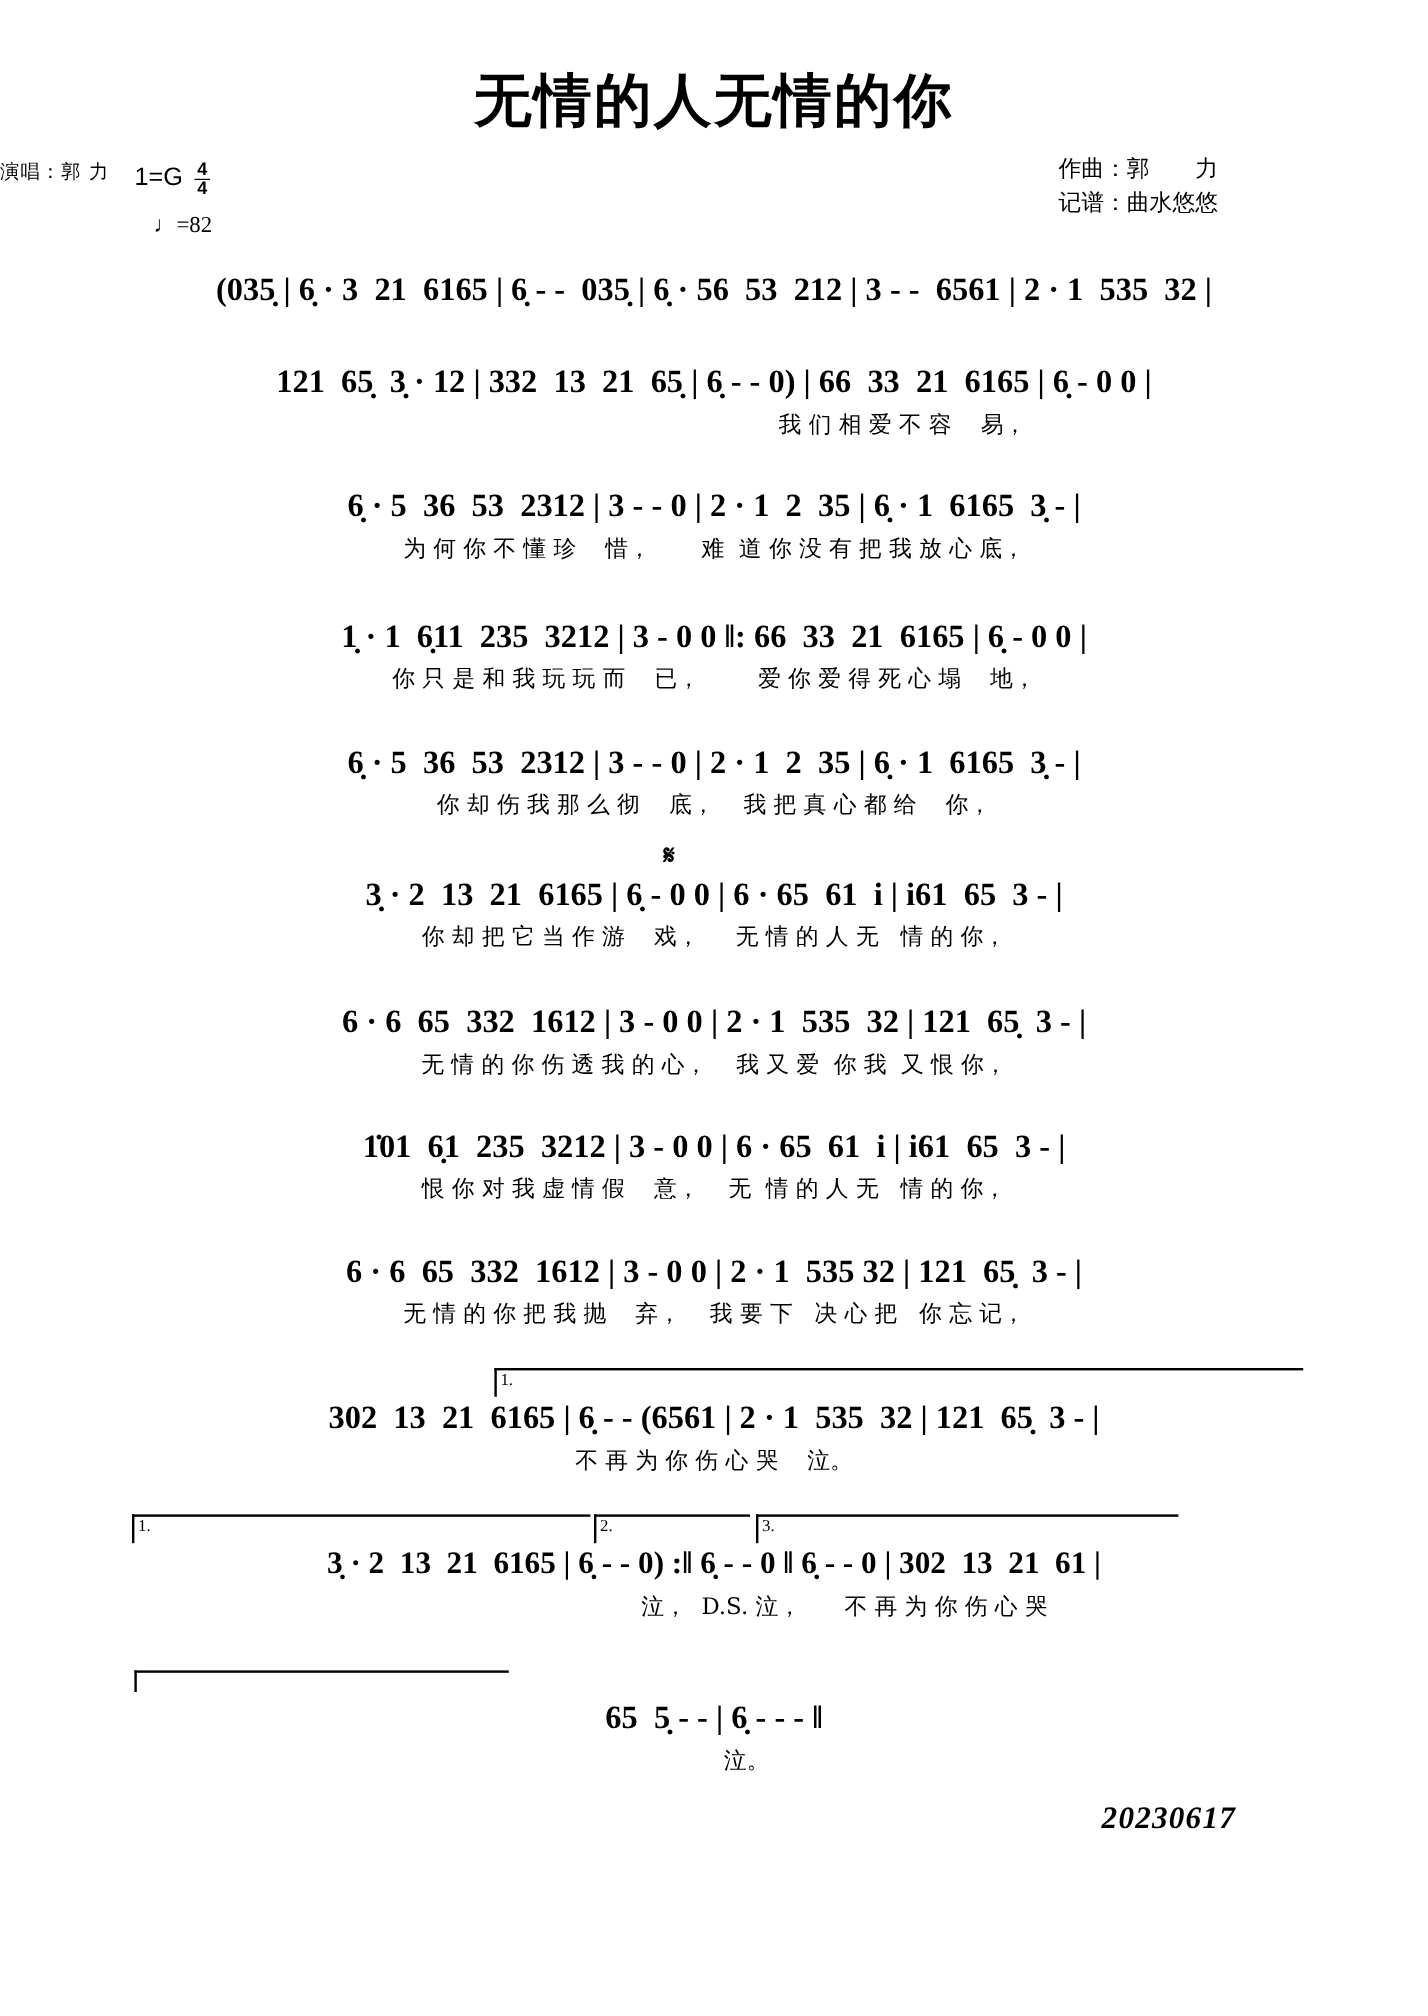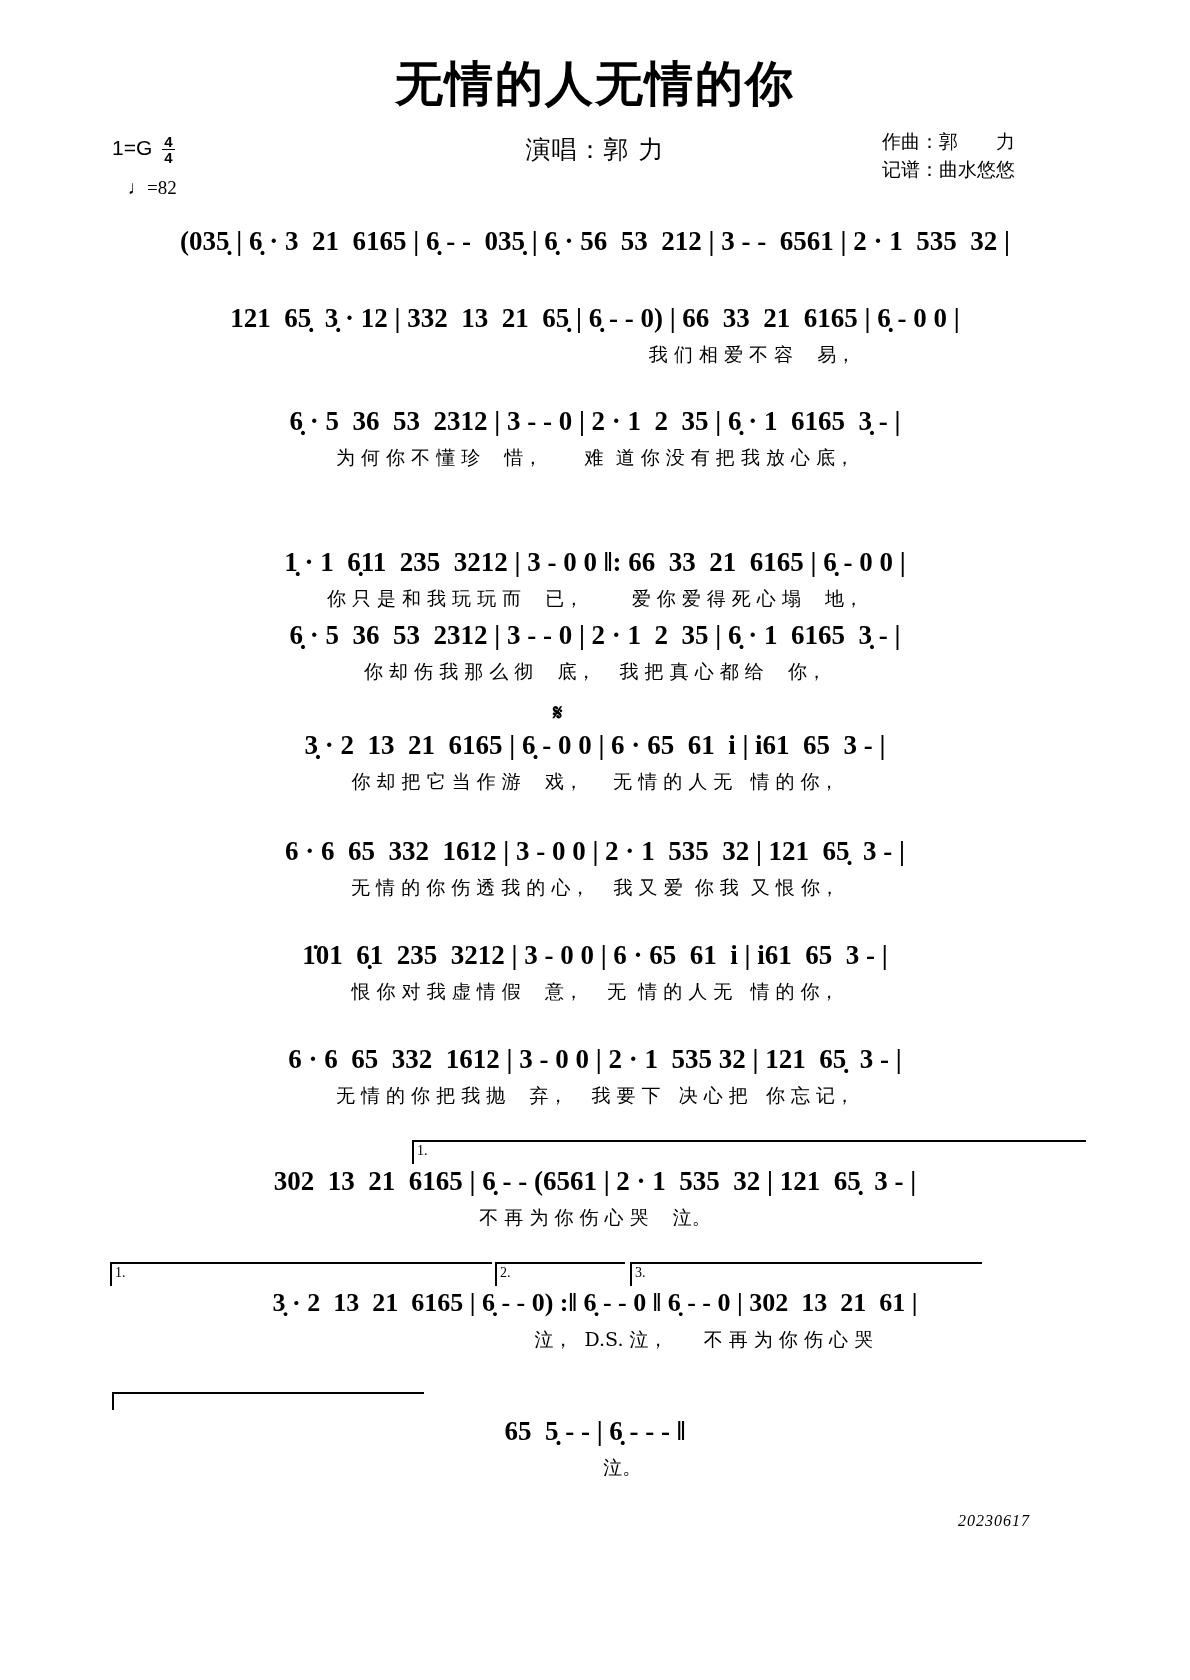--- a/index.html
+++ b/index.html
@@ -30,23 +30,23 @@
     font-family: "DejaVu Sans", sans-serif;
     font-weight: bold;
     font-size: 48px;
     letter-spacing: 2px;
   }
   .singer {
     position: absolute;
     top: 133px;
     left: 0;
     width: 1190px;
-    text-align: center;
+    text-align: left;
     font-family: "DejaVu Serif", serif;
-    font-size: 25px;
+    font-size: 16px;
     letter-spacing: 1px;
   }
   .keysig {
     position: absolute;
     left: 112px;
     top: 136px;
     font-family: Liberation Sans, sans-serif;
     font-size: 21px;
     display: flex;
     align-items: flex-start;
@@ -80,22 +80,22 @@
     line-height: 1.45;
     text-align: left;
     white-space: pre;
   }
   .date {
     position: absolute;
     right: 160px;
     bottom: 130px;
     font-family: "Liberation Serif", serif;
     font-style: italic;
-    font-weight: normal;
-    font-size: 16px;
+    font-weight: bold;
+    font-size: 26px;
     letter-spacing: 1px;
   }
 
   
   .system {
     position: absolute;
     left: 95px;
     width: 1000px;
     text-align: center;
   }
@@ -174,21 +174,21 @@
   <div class="system" style="top:305px;">
     <div class="notes">121  65̣  3̣ · 12 | 332  13  21  65̣ | 6̣ - - 0) | 66  33  21  6165 | 6̣ - 0 0 |</div>
     <div class="lyrics">                                                    我 们 相 爱 不 容    易，</div>
   </div>
 
   <div class="system" style="top:408px;">
     <div class="notes">6̣ · 5  36  53  2312 | 3 - - 0 | 2 · 1  2  35 | 6̣ · 1  6165  3̣ - |</div>
     <div class="lyrics">为 何 你 不 懂 珍    惜，       难  道 你 没 有 把 我 放 心 底，</div>
   </div>
 
-  <div class="system" style="top:517px;margin-top:32px;">
+  <div class="system" style="top:517px;">
     <div class="notes">1̣ · 1  6̣11  235  3212 | 3 - 0 0 ‖: 66  33  21  6165 | 6̣ - 0 0 |</div>
     <div class="lyrics">你 只 是 和 我 玩 玩 而    已，        爱 你 爱 得 死 心 塌    地，</div>
   </div>
 
   <div class="system" style="top:622px;">
     <div class="notes">6̣ · 5  36  53  2312 | 3 - - 0 | 2 · 1  2  35 | 6̣ · 1  6165  3̣ - |</div>
     <div class="lyrics">你 却 伤 我 那 么 彻    底，    我 把 真 心 都 给    你，</div>
   </div>
 
   <div class="segno" style="left:553px; top:700px;">𝄋</div>

